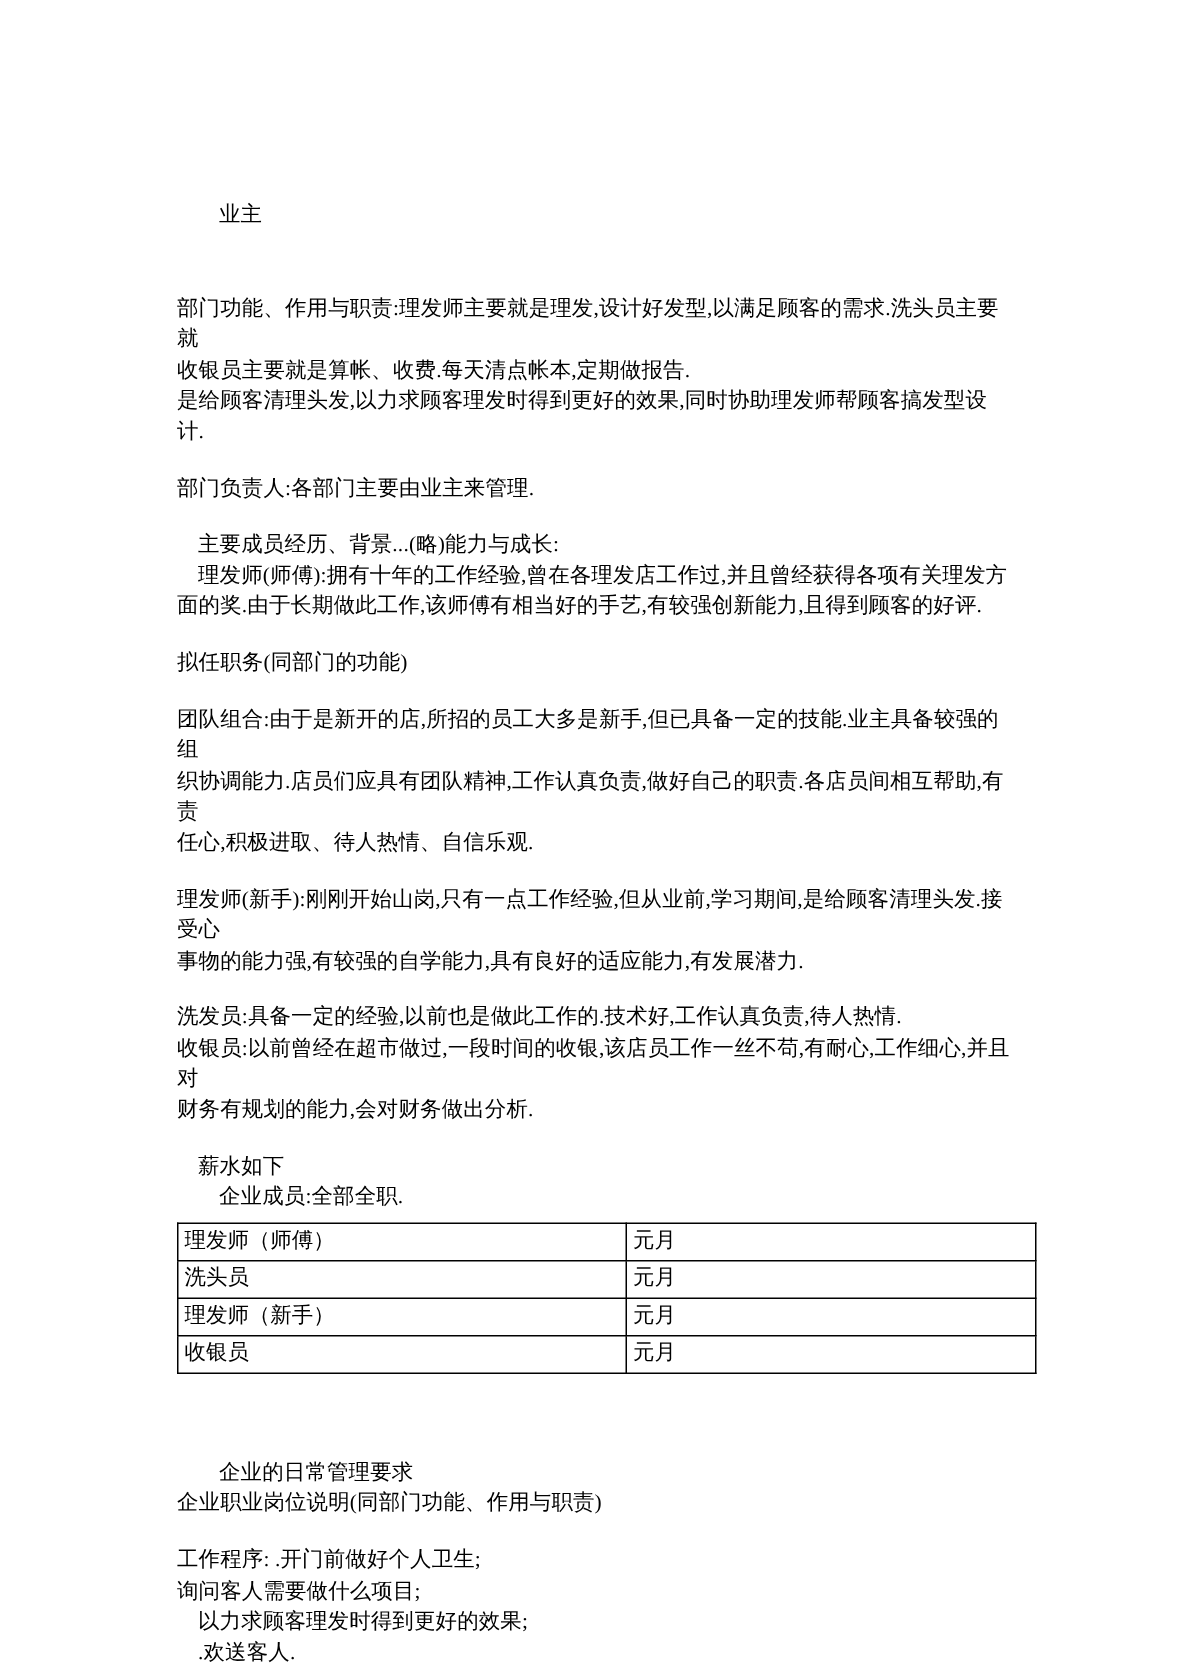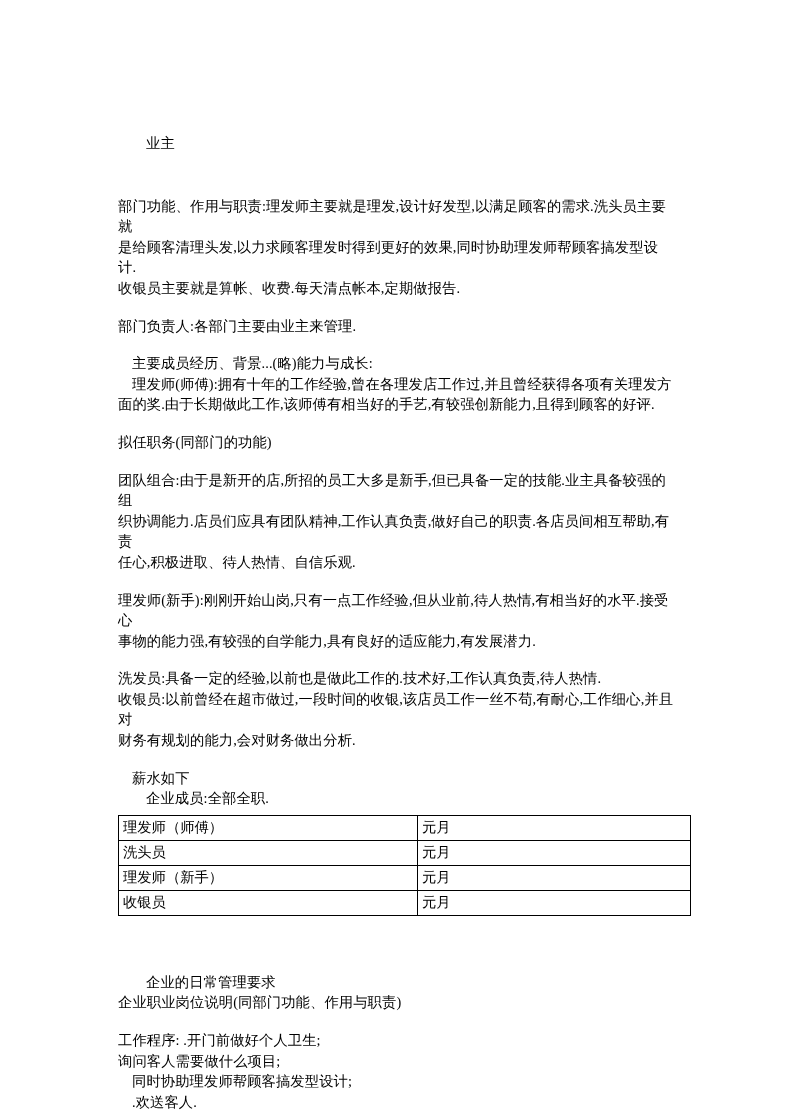--- a/index.html
+++ b/index.html
@@ -64,22 +64,22 @@
 
 <div class="page">
   <div class="content">
 
     <div class="p indent-1">业主</div>
 
     <div class="gap-xl"></div>
 
     <div>
       <div class="p">部门功能、作用与职责:理发师主要就是理发,设计好发型,以满足顾客的需求.洗头员主要就</div>
+      <div class="p">收银员主要就是算帐、收费.每天清点帐本,定期做报告.</div>
       <div class="p">是给顾客清理头发,以力求顾客理发时得到更好的效果,同时协助理发师帮顾客搞发型设计.</div>
-      <div class="p">收银员主要就是算帐、收费.每天清点帐本,定期做报告.</div>
     </div>
 
     <div class="gap-md"></div>
 
     <div>
       <div class="p">部门负责人:各部门主要由业主来管理.</div>
     </div>
 
     <div class="gap-md"></div>
 
@@ -99,21 +99,21 @@
 
     <div>
       <div class="p">团队组合:由于是新开的店,所招的员工大多是新手,但已具备一定的技能.业主具备较强的组</div>
       <div class="p">织协调能力.店员们应具有团队精神,工作认真负责,做好自己的职责.各店员间相互帮助,有责</div>
       <div class="p">任心,积极进取、待人热情、自信乐观.</div>
     </div>
 
     <div class="gap-md"></div>
 
     <div>
-      <div class="p">理发师(新手):刚刚开始山岗,只有一点工作经验,但从业前,待人热情,有相当好的水平.接受心</div>
+      <div class="p">理发师(新手):刚刚开始山岗,只有一点工作经验,但从业前,学习期间,是给顾客清理头发.接受心</div>
       <div class="p">事物的能力强,有较强的自学能力,具有良好的适应能力,有发展潜力.</div>
     </div>
 
     <div class="gap-md"></div>
 
     <div>
       <div class="p">洗发员:具备一定的经验,以前也是做此工作的.技术好,工作认真负责,待人热情.</div>
       <div class="p">收银员:以前曾经在超市做过,一段时间的收银,该店员工作一丝不苟,有耐心,工作细心,并且对</div>
       <div class="p">财务有规划的能力,会对财务做出分析.</div>
     </div>
@@ -151,18 +151,18 @@
     <div>
       <div class="p indent-1">企业的日常管理要求</div>
       <div class="p">企业职业岗位说明(同部门功能、作用与职责)</div>
     </div>
 
     <div class="gap-md"></div>
 
     <div>
       <div class="p">工作程序: .开门前做好个人卫生;</div>
       <div class="p">询问客人需要做什么项目;</div>
-      <div class="p indent-2">同时协助理发师帮顾客搞发型设计;</div>
+      <div class="p indent-2">以力求顾客理发时得到更好的效果;</div>
       <div class="p indent-2">.欢送客人.</div>
     </div>
 
   </div>
 </div>
 
 </body></html>

